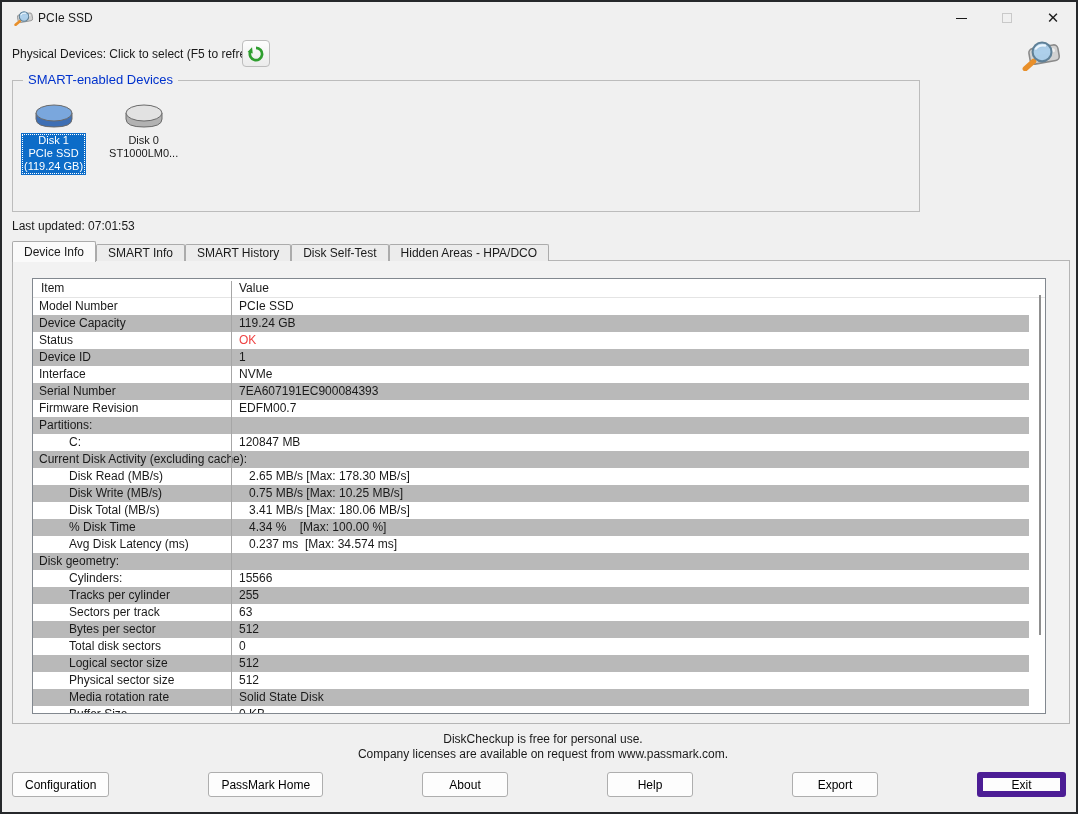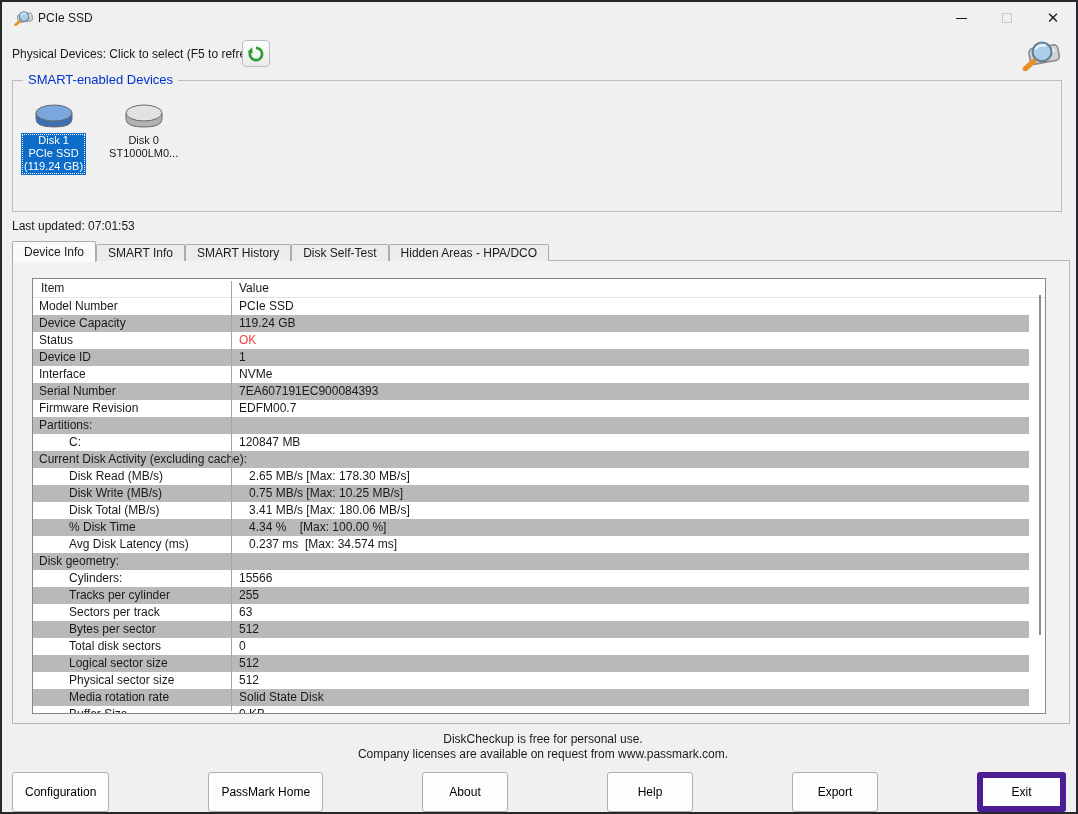--- a/index.html
+++ b/index.html
@@ -23,21 +23,21 @@
   
   .toolbar { position:absolute; top:32px; left:0; right:0; height:40px; }
   .toolbar .tb-label { position:absolute; left:10px; top:0; line-height:40px; }
   .refresh-btn { position:absolute; left:240px; top:6px; width:28px; height:27px;
                  border:1px solid #bdbdbd; border-radius:4px;
                  background:linear-gradient(#fdfdfd,#ebebeb);
                  display:flex; align-items:center; justify-content:center; cursor:pointer; }
   .big-search { position:absolute; right:14px; top:3px; }
 
   
-  .groupbox { position:absolute; left:10px; top:78px; width:1050px; height:132px;
+  .groupbox { position:absolute; left:10px; top:78px; width:908px; height:132px;
               border:1px solid #bcbcbc; }
   .groupbox .gb-title { position:absolute; top:-9px; left:10px; background:#f0f0f0;
               padding:0 5px; color:#0032cc; font-size:13px; }
   .devices { position:absolute; left:8px; top:14px; display:flex; gap:20px; }
   .device { display:flex; flex-direction:column; align-items:center; cursor:pointer; min-width:64px; }
   .device .d-icon { height:36px; display:flex; align-items:flex-end; justify-content:center; }
   .device .d-label { margin-top:2px; text-align:center; font-size:11px; line-height:13px;
                      padding:1px 3px 2px 3px; }
   .device.selected .d-label { background:#0c6cc8; color:#fff; outline:1px dotted #fff; outline-offset:-2px; }
 
@@ -68,21 +68,21 @@
   .row .c-item.ind1 { left:36px; }
   .row .c-val { position:absolute; left:206px; white-space:pre; }
   .row .c-val.vind1 { left:216px; }
   .lv-scroll-thumb { position:absolute; right:4px; top:16px; width:2px; height:340px; background:#8f8f8f; z-index:6; }
 
   
   .footer-line { position:absolute; left:8px; right:0; text-align:center; }
   .fl1 { top:730px; } .fl2 { top:745px; }
   .btn-bar { position:absolute; left:10px; right:10px; top:770px; height:27px;
              display:flex; justify-content:space-between; }
-  .btn { min-width:86px; height:40px; padding:0 12px; background:#fdfdfd; border:1px solid #aeaeae;
+  .btn { min-width:86px; height:25px; padding:0 12px; background:#fdfdfd; border:1px solid #aeaeae;
          border-radius:3px; font-family:"Liberation Sans",sans-serif; font-size:12px; cursor:pointer; }
   .btn.primary { border:6px solid #4c1d95; min-width:89px; }
 </style>
 </head>
 <body>
 
 <svg width="0" height="0" style="position:absolute" aria-hidden="true">
   <defs>
     <g id="maglens">
       <rect x="9" y="9" width="28" height="15" rx="4" transform="rotate(-10 23 17)" fill="#d2d2d2" stroke="#8a8a8a" stroke-width="1.5"></rect>

